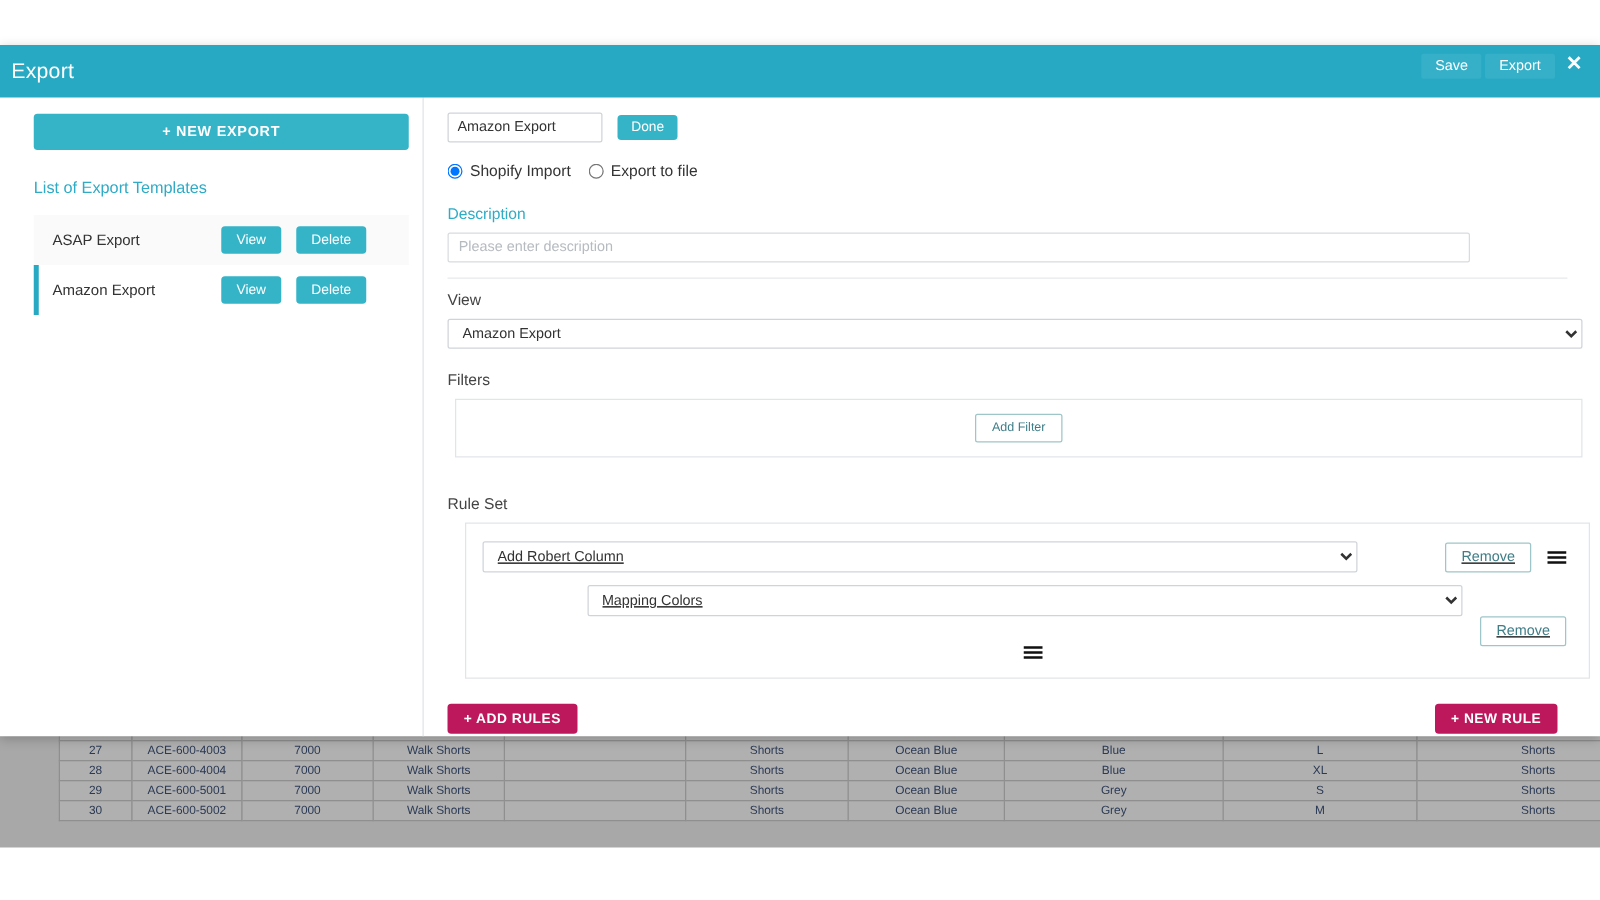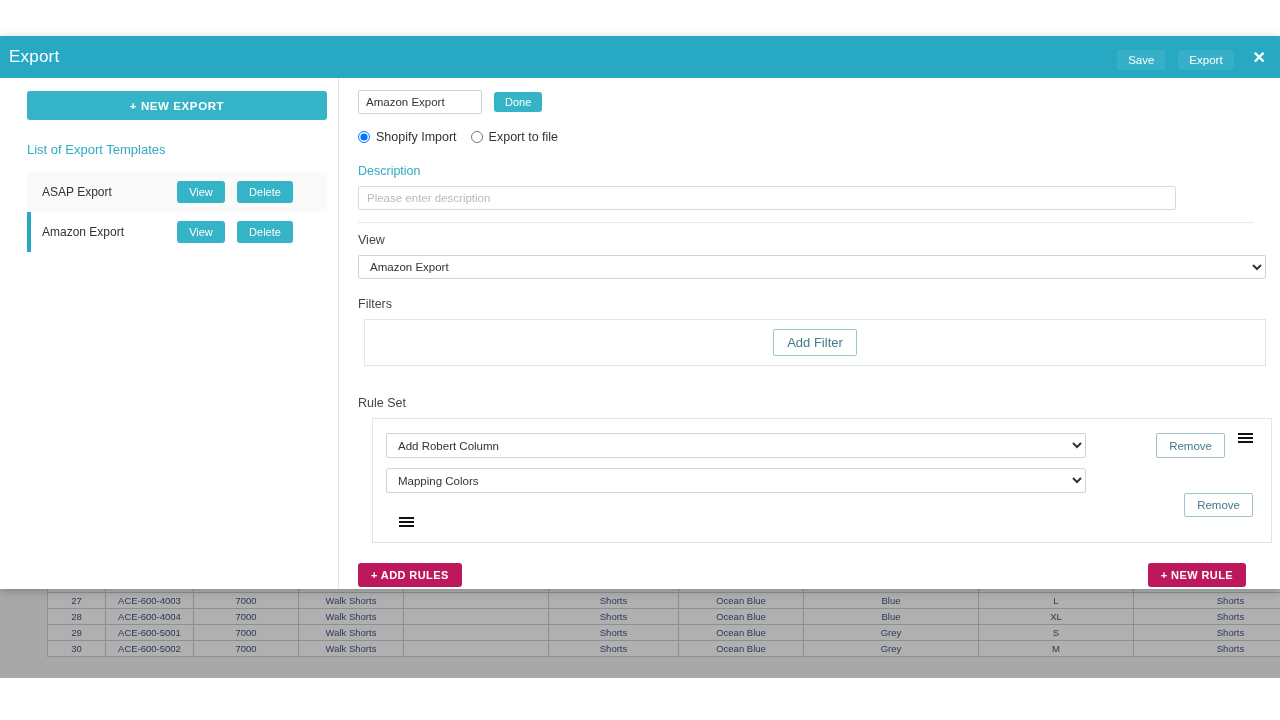--- a/index.html
+++ b/index.html
@@ -74,22 +74,22 @@
     color: #ffffff;
     font-size: 17px;
     margin-left: 9px;
     letter-spacing: .2px;
   }
   #titlebar .actions {
     position: absolute;
     right: 8px; top: 0;
     height: 34px;
     display: flex;
-    align-items: flex-end;
-    gap: 13px;
+    align-items: center;
+    gap: 3px;
   }
   .hdr-btn {
     background: #35b0c8;
     border: none;
     color: #ffffff;
     font-size: 11.5px;
     font-family: "Liberation Sans", sans-serif;
     padding: 4px 11px;
     border-radius: 2px;
     cursor: pointer;
@@ -249,36 +249,38 @@
     width: 902px; height: 47px;
     margin-left: 6px;
     display: flex;
     align-items: center;
     justify-content: center;
   }
   #add-filter-btn {
     background: #ffffff;
     border: 1px solid #9ec6c9;
     color: #3f7d87;
-    font-size: 13px;
+    font-size: 10px;
     border-radius: 2px;
     padding: 5px 13px;
     cursor: pointer;
     font-family: "Liberation Sans", sans-serif;
   }
 
   #ruleset-box {
     width: 900px;
     margin-left: 14px;
     padding: 14px 0 15px 0;
   }
   .rule-row {
     display: flex;
+    align-items: center;
     padding: 0 18px 0 13px;
     margin-bottom: 10px;
+    text-decoration: underline;
   }
   .rule-row:last-child { margin-bottom: 0; flex-direction: column; }
   .rule-select {
     width: 700px; height: 25px;
     border: 1px solid #cfd4d9;
     border-radius: 2px;
     background: #ffffff;
     font-size: 11.5px;
     color: #333;
     padding: 0 7px;

